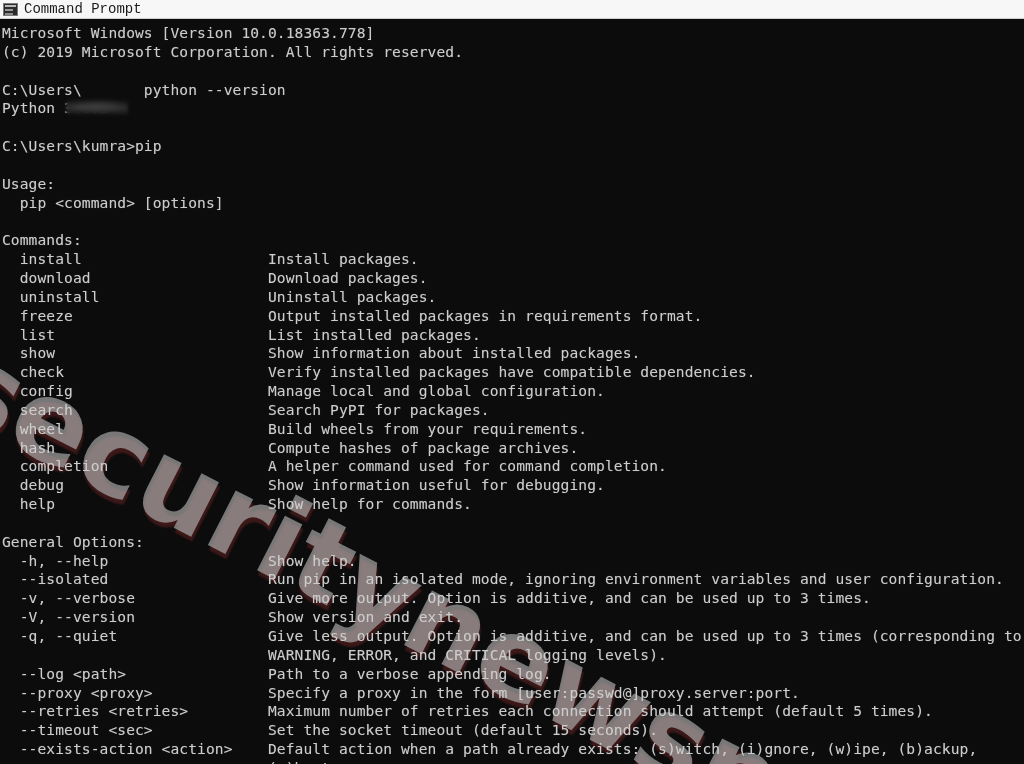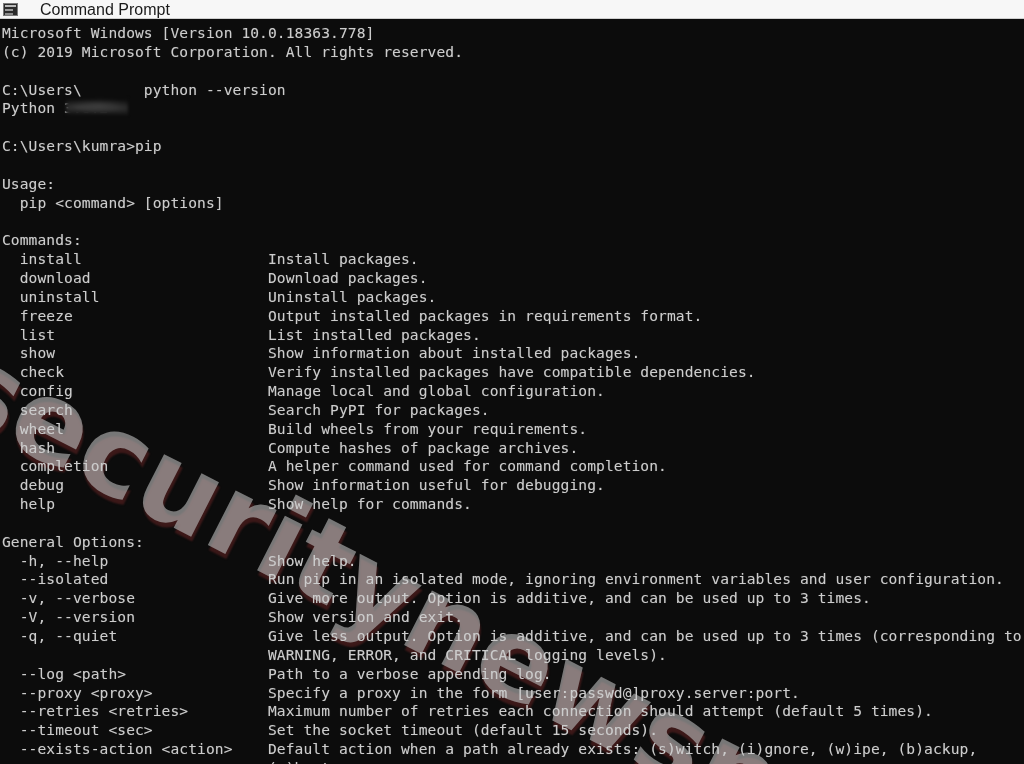--- a/index.html
+++ b/index.html
@@ -56,24 +56,24 @@
   }
   #cmd-icon::after {
     content: "";
     position: absolute;
     left: 1px; top: 5px;
     width: 8px; height: 2px;
     background: #9a9a9a;
     box-shadow: 0 4px 0 0 #8a8a8a;
   }
   #titlebar-text {
-    font-family: Liberation Sans, sans-serif;
-    font-size: 16px;
+    font-family: Liberation Mono, monospace;
+    font-size: 14px;
     color: #1a1a1a;
-    margin-left: 22px;
+    margin-left: 6px;
     line-height: 19px;
     white-space: nowrap;
   }
 
   
   #terminal {
     position: absolute;
     left: 0;
     top: 19px;
     width: 1024px;

